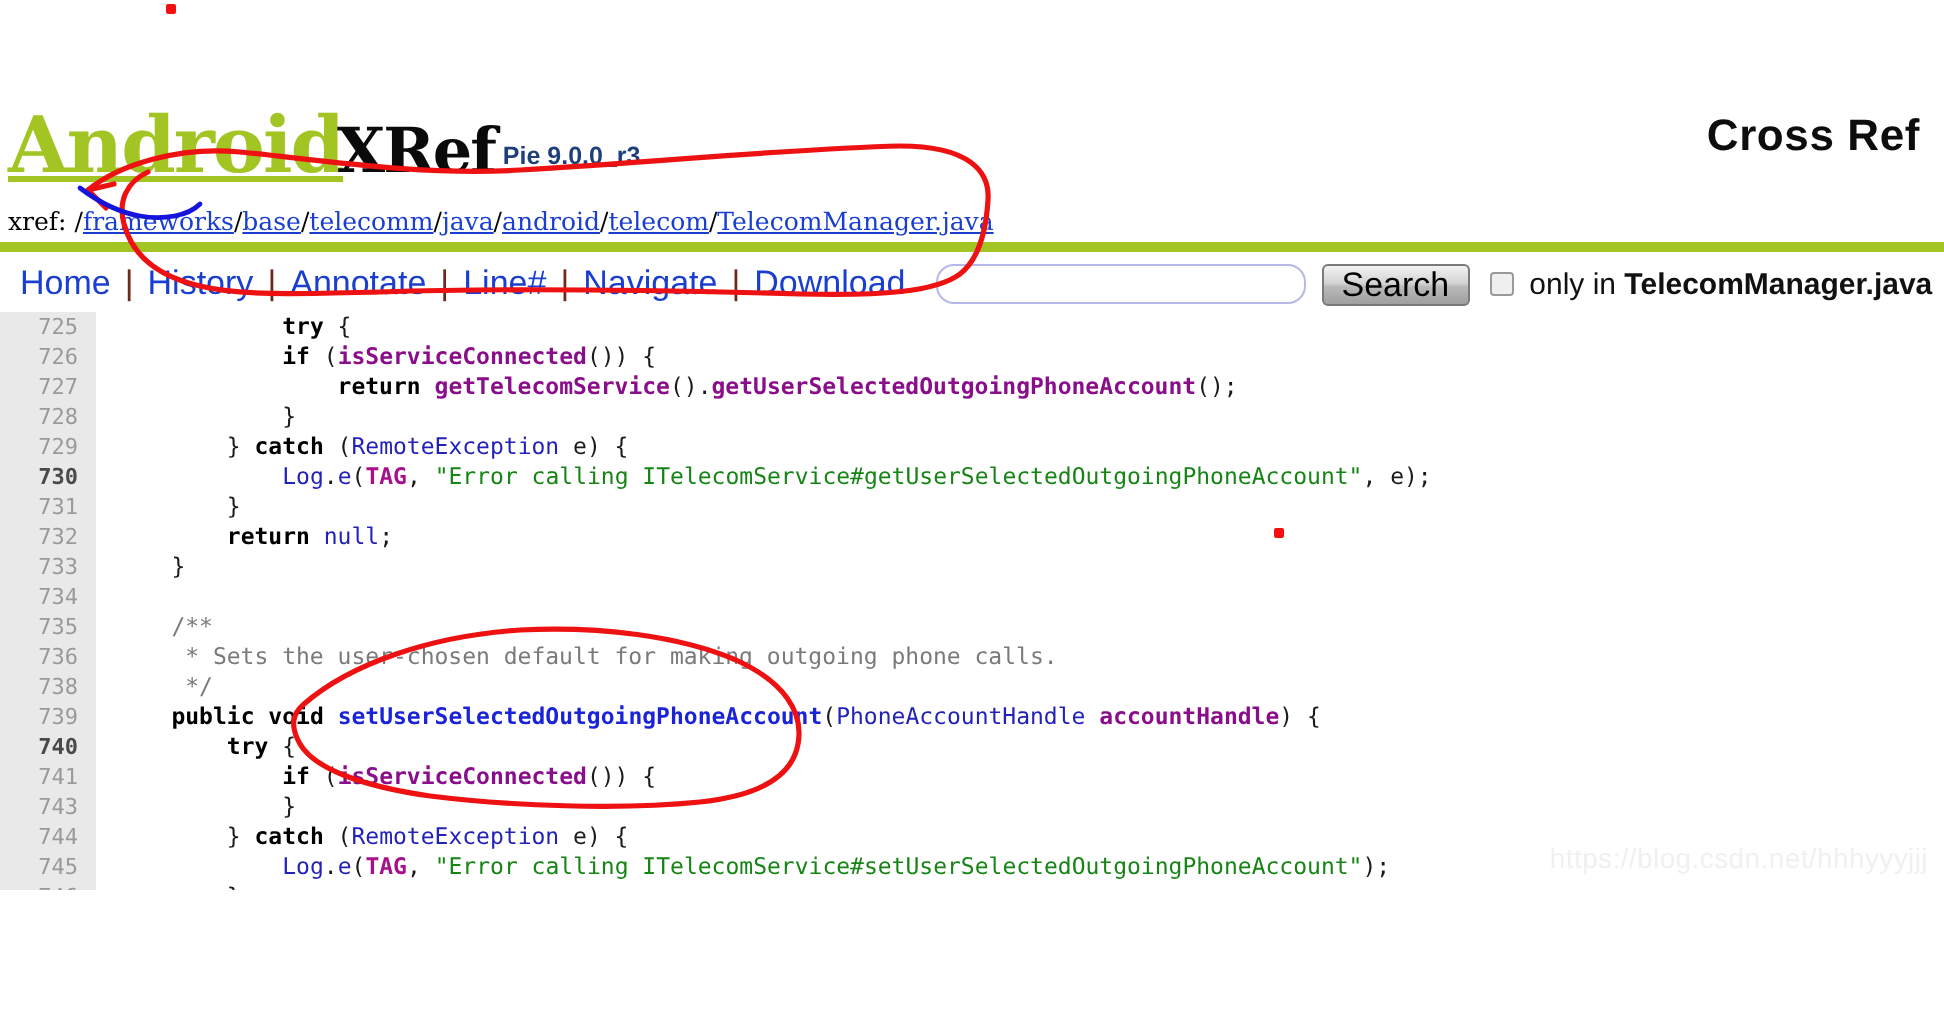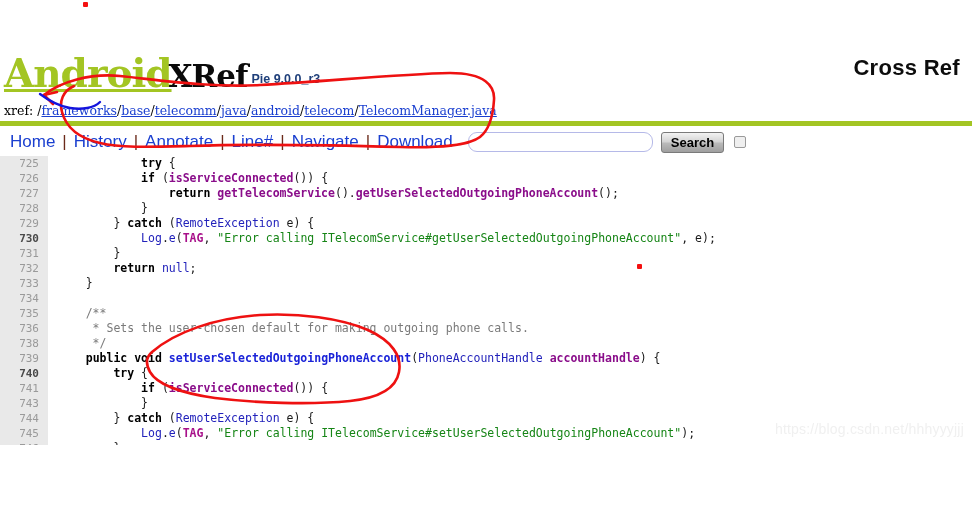--- a/index.html
+++ b/index.html
@@ -137,22 +137,22 @@
     color: #222;
   }
   #search-button {
     margin-left: 8px;
     height: 21px;
     padding: 0 9px;
     border: 1px solid #7a7a7a;
     border-radius: 3px;
     background: linear-gradient(#f2f2f2 0%, #d4d4d4 45%, #b9b9b9 55%, #9f9f9f 100%);
     font-family: "Liberation Sans", sans-serif;
-    font-weight: bold;
-    font-size: 13px;
+    font-weight: normal;
+    font-size: 17px;
     color: #000000;
     cursor: pointer;
   }
   #only-in-checkbox {
     margin-left: 10px;
     width: 12px; height: 12px;
     border: 1px solid #9a9a9a;
     background: #efefef;
     border-radius: 2px;
     cursor: pointer;
@@ -268,20 +268,21 @@
     <span class="nav-link">Navigate</span>
     <span class="nav-sep">|</span>
     <span class="nav-link">Download</span>
 
     <input id="search-input" type="text" placeholder="" style="">
 
     <button id="search-button">Search</button>
 
     <span id="only-in-checkbox"></span>
 
+    <span id="only-in-text"><span>only in </span><b>TelecomManager.java</b></span>
   </div>
 
   <div id="code-area">
     <div id="gutter"></div>
     <div id="code-lines">
         <div class="code-line"><span class="lineno">725</span><span class="codetext"><span class="t-plain">            </span><span class="t-kw">try</span><span class="t-plain"> {</span></span></div>
         <div class="code-line"><span class="lineno">726</span><span class="codetext"><span class="t-plain">            </span><span class="t-kw">if</span><span class="t-plain"> (</span><span class="t-meth">isServiceConnected</span><span class="t-plain">()) {</span></span></div>
         <div class="code-line"><span class="lineno">727</span><span class="codetext"><span class="t-plain">                </span><span class="t-kw">return</span><span class="t-plain"> </span><span class="t-meth">getTelecomService</span><span class="t-plain">().</span><span class="t-meth">getUserSelectedOutgoingPhoneAccount</span><span class="t-plain">();</span></span></div>
         <div class="code-line"><span class="lineno">728</span><span class="codetext"><span class="t-plain">            }</span></span></div>
         <div class="code-line"><span class="lineno">729</span><span class="codetext"><span class="t-plain">        } </span><span class="t-kw">catch</span><span class="t-plain"> (</span><span class="t-type">RemoteException</span><span class="t-plain"> e) {</span></span></div>

